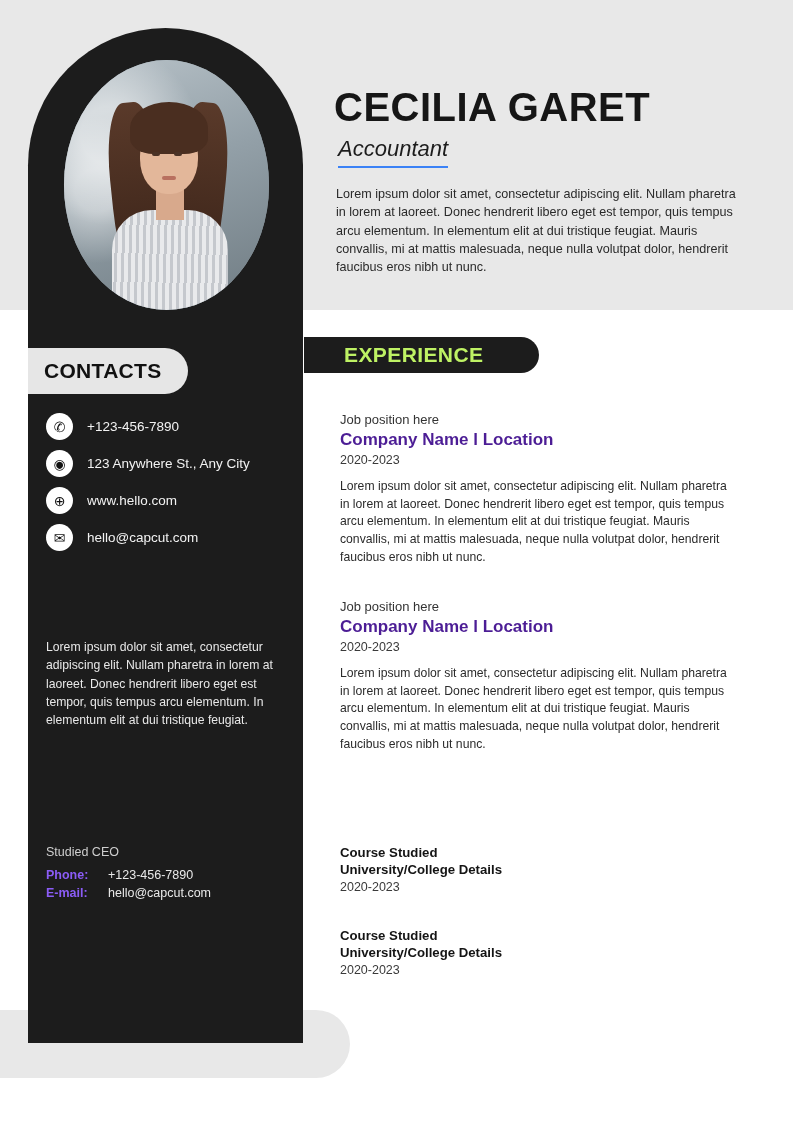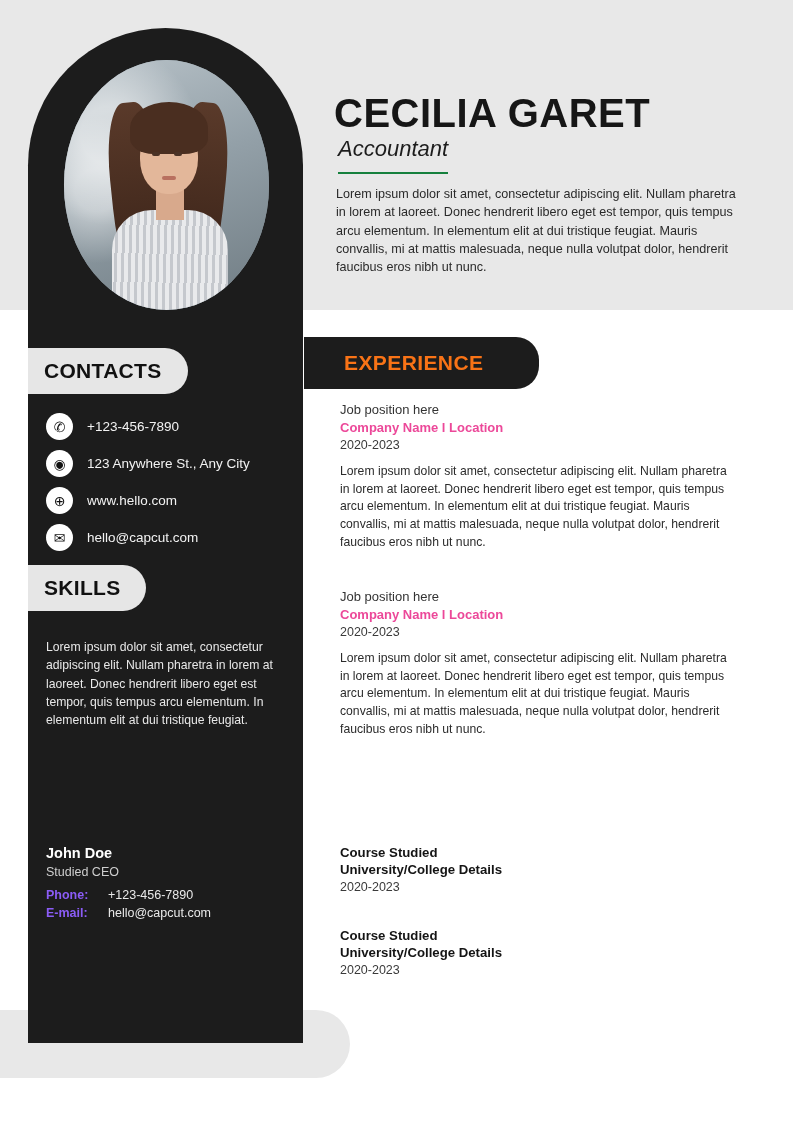--- a/index.html
+++ b/index.html
@@ -139,37 +139,37 @@
     width: 14px;
     height: 4px;
     background: #b9705f;
     border-radius: 3px;
   }
 
   
   .name {
     position: absolute;
     left: 334px;
-    top: 92px;
+    top: 86px;
     font-size: 40px;
     font-weight: 700;
     letter-spacing: 0.5px;
     color: #161616;
     line-height: 1.05;
   }
   .role {
     position: absolute;
     left: 338px;
     top: 136px;
     font-size: 22px;
     font-style: italic;
     font-weight: 500;
     color: #1d1d1d;
-    border-bottom: 2px solid #15803d;
-    padding-bottom: 10px;
+    border-bottom: 2px solid #3b82f6;
+    padding-bottom: 4px;
   }
   .profile-text {
     position: absolute;
     left: 336px;
     top: 185px;
     width: 400px;
     font-size: 12.6px;
     line-height: 1.45;
     color: #2a2a2a;
   }
@@ -190,26 +190,26 @@
     padding: 0 26px 0 16px;
     text-align: right;
   }
   .pill-light .pill-label {
     font-size: 21px;
     font-weight: 700;
     letter-spacing: 0.3px;
   }
   .pill-dark {
     background: #1c1c1c;
-    color: #f97316;
+    color: #bef264;
     border-radius: 0 23px 23px 0;
     left: 304px;
     width: 235px;
     padding-left: 40px;
-    height: 52px;
+    height: 36px;
   }
   .pill-dark .pill-label {
     font-size: 21px;
     font-weight: 700;
     letter-spacing: 0.4px;
   }
 
   #pill-contacts { top: 348px; }
   #pill-skills   { top: 565px; }
   #pill-reference{ top: 776px; }
@@ -286,32 +286,33 @@
     width: 62px;
     color: #8b5cf6;
   }
   .ref-val { color: #e9e9e9; }
 
   
   .exp {
     position: absolute;
     left: 340px;
     width: 396px;
+    margin-top: 10px;
   }
   #exp-1 { top: 402px; }
   #exp-2 { top: 589px; }
   .exp-pos {
     font-size: 13px;
     color: #333;
     margin-bottom: 3px;
   }
   .exp-company {
-    font-size: 13px;
-    font-weight: 700;
-    color: #ec4899;
+    font-size: 17px;
+    font-weight: 700;
+    color: #4c1d95;
     margin-bottom: 3px;
   }
   .exp-years {
     font-size: 12.5px;
     color: #3a3a3a;
     margin-bottom: 11px;
   }
   .exp-desc {
     font-size: 12.2px;
     line-height: 1.45;
@@ -365,23 +366,20 @@
     <div class="photo-mouth"></div>
   </div>
 
   <div class="name">CECILIA GARET</div>
   <div class="role">Accountant</div>
   <div class="profile-text">Lorem ipsum dolor sit amet, consectetur adipiscing elit. Nullam pharetra in lorem at laoreet. Donec hendrerit libero eget est tempor, quis tempus arcu elementum. In elementum elit at dui tristique feugiat. Mauris convallis, mi at mattis malesuada, neque nulla volutpat dolor, hendrerit faucibus eros nibh ut nunc.</div>
 
   <div class="pill pill-light" id="pill-contacts">
     <span class="pill-label">CONTACTS</span>
   </div>
-  <div class="pill pill-light" id="pill-skills">
-    <span class="pill-label">SKILLS</span>
-  </div>
   <div class="pill pill-dark" id="pill-experience">
     <span class="pill-label">EXPERIENCE</span>
   </div>
 
   <div class="contacts">
     <div class="contact-row">
       <span class="ci">✆</span>
       <span class="contact-text">+123-456-7890</span>
     </div>
     <div class="contact-row">
@@ -394,21 +392,20 @@
     </div>
     <div class="contact-row">
       <span class="ci">✉</span>
       <span class="contact-text">hello@capcut.com</span>
     </div>
   </div>
 
   <div class="skills-text">Lorem ipsum dolor sit amet, consectetur adipiscing elit. Nullam pharetra in lorem at laoreet. Donec hendrerit libero eget est tempor, quis tempus arcu elementum. In elementum elit at dui tristique feugiat.</div>
 
   <div class="ref">
-    <div class="ref-name">John Doe</div>
     <div class="ref-title">Studied CEO</div>
     <div class="ref-line">
       <span class="ref-key">Phone:</span>
       <span class="ref-val">+123-456-7890</span>
     </div>
     <div class="ref-line">
       <span class="ref-key">E-mail:</span>
       <span class="ref-val">hello@capcut.com</span>
     </div>
   </div>

